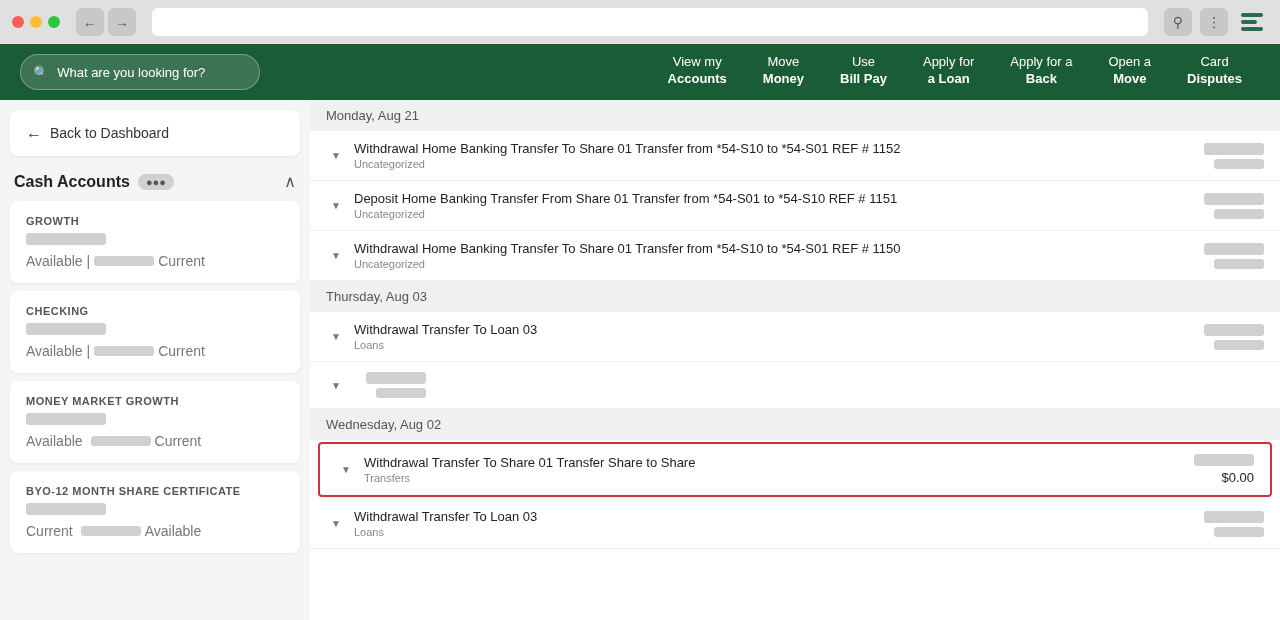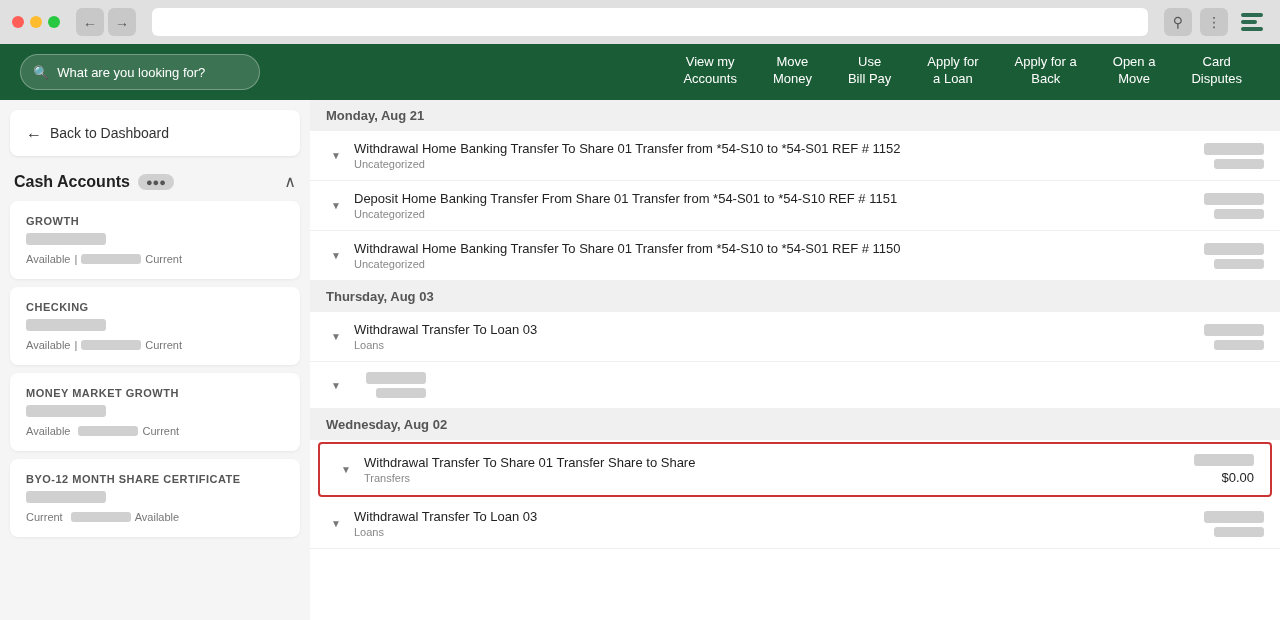--- a/index.html
+++ b/index.html
@@ -63,21 +63,21 @@
       flex-direction: column;
       align-items: center;
       justify-content: center;
       font-size: 13px;
       line-height: 1.3;
       cursor: pointer;
       text-align: center;
       border-bottom: 3px solid transparent;
     }
     .nav-link .line1 { font-weight: 300; }
-    .nav-link .line2 { font-weight: 400; }
+    .nav-link .line2 { font-weight: 700; }
 
     
     .main-layout {
       display: flex;
       height: calc(620px - 44px - 56px);
     }
 
     
     .sidebar {
       width: 310px;
@@ -125,38 +125,38 @@
     .account-card {
       background: white;
       border-radius: 8px;
       padding: 14px 16px;
       margin-bottom: 8px;
       box-shadow: 0 1px 3px rgba(0,0,0,0.06);
       cursor: pointer;
     }
     .account-type { font-size: 11px; font-weight: 700; color: #555; letter-spacing: 0.5px; margin-bottom: 6px; }
     .account-number { background: #d0d0d0; border-radius: 3px; height: 12px; width: 80px; margin-bottom: 8px; }
-    .account-meta { font-size: 11px; color: #777; display: flex; align-items: center; gap: 4px; }
+    .account-meta { font-size: 14px; color: #777; display: flex; align-items: center; gap: 4px; }
     .account-meta .blurred { background: #d0d0d0; border-radius: 3px; height: 10px; width: 60px; display: inline-block; }
 
     
     .content-area {
       flex: 1;
       overflow-y: auto;
       background: white;
     }
 
     .transactions-list { }
 
     .date-header {
       background: #f0f0f0;
       padding: 8px 16px;
       font-size: 13px;
       color: #555;
-      font-weight: 700;
+      font-weight: 400;
     }
 
     .transaction-row {
       display: flex;
       align-items: center;
       padding: 10px 16px;
       border-bottom: 1px solid #f0f0f0;
       cursor: pointer;
       position: relative;
     }

